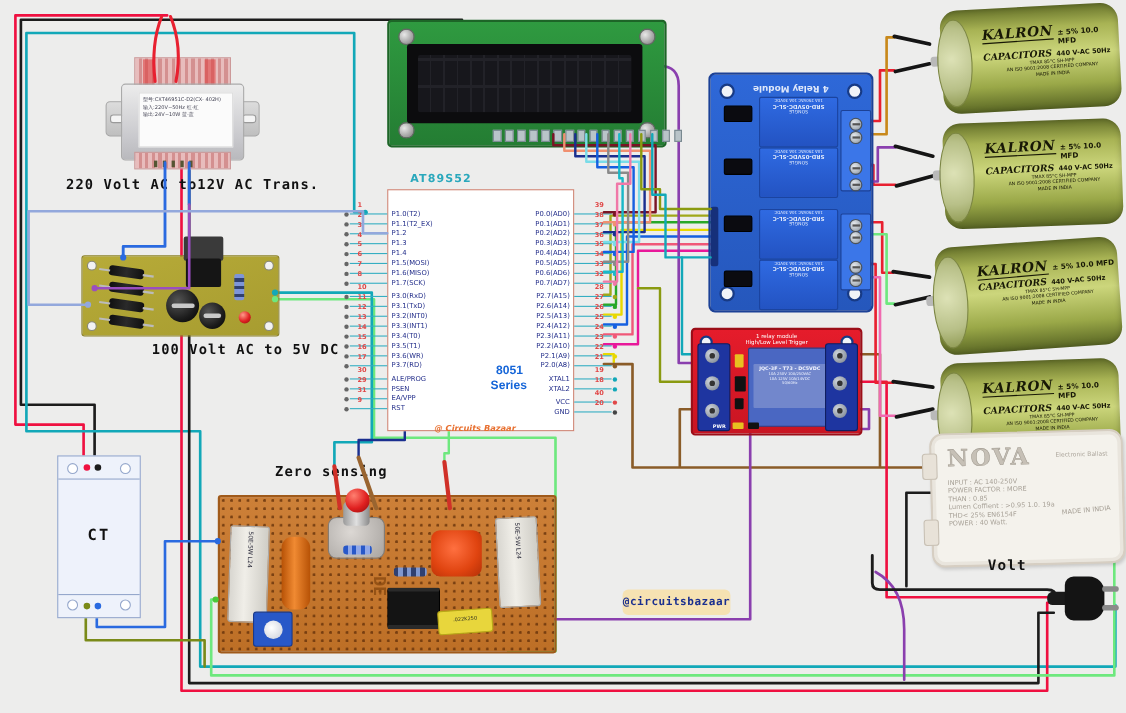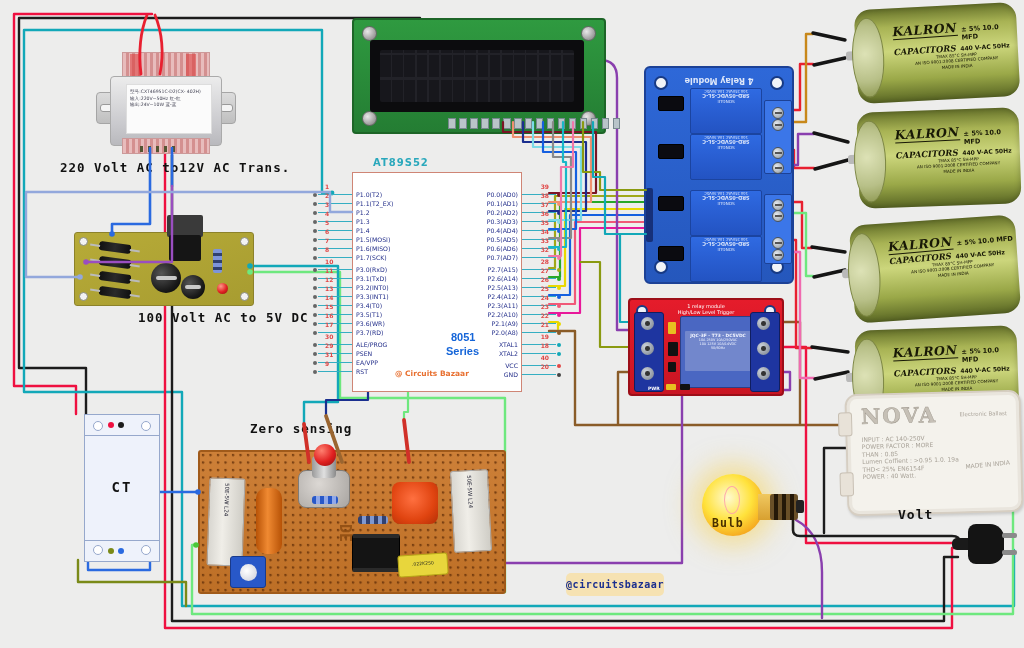--- a/index.html
+++ b/index.html
@@ -87,21 +87,21 @@
   .cap-label{position:absolute;left:38px;top:15px;transform:rotate(-1deg);color:#181806;}
   .cap-r1{display:flex;align-items:baseline;gap:4px;}
   .cap-brand{font-family:"DejaVu Serif",serif;font-style:italic;font-weight:bold;font-size:12.5px;border-bottom:1.5px solid #181806;letter-spacing:.5px;}
   .cap-spec{font-size:6.6px;font-weight:bold;font-family:"DejaVu Sans",sans-serif;}
   .cap-r2{display:flex;align-items:baseline;gap:4px;margin-top:1px;}
   .cap-type{font-family:"DejaVu Serif",serif;font-style:italic;font-weight:bold;font-size:8.4px;}
   .cap-rating{font-size:6px;font-weight:bold;font-family:"DejaVu Sans",sans-serif;}
   .cap-tiny{font-size:4.2px;text-align:center;font-family:"DejaVu Sans",sans-serif;line-height:5.4px;}
 
   
-  .ct{background:#eef2fb;border:1.5px solid #96a8cc;margin-left:32px;}
+  .ct{background:#eef2fb;border:1.5px solid #96a8cc;}
   .ct-strip{position:absolute;left:0;width:100%;height:20px;border-color:#96a8cc;}
   .ct-hole{position:absolute;width:8px;height:8px;border-radius:50%;background:#fff;border:1px solid #96a8cc;}
   .ct-dot{position:absolute;width:6px;height:6px;border-radius:50%;}
   .ct-label{position:absolute;width:100%;text-align:center;font-weight:bold;font-size:14px;color:#111;letter-spacing:2px;}
 
   
   .pboard{background:radial-gradient(circle at 3px 3px,rgba(95,45,8,.75) 1.1px,transparent 1.5px) 0 0/7.5px 7.5px,linear-gradient(180deg,#cd8038,#bd6f26);border:2px solid #a05a1a;border-radius:3px;}
   .res-w{position:absolute;background:linear-gradient(90deg,#d8d6d0,#f0eee8 40%,#cfcdc6);border:1px solid #aaa;border-radius:3px;color:#223;}
   .res-w span{display:block;writing-mode:vertical-rl;font-size:5.5px;font-family:"DejaVu Sans",sans-serif;margin:4px auto;}
   .cap-orange{position:absolute;background:linear-gradient(90deg,#b75206,#f08a32 45%,#b75206);border-radius:10px;}
@@ -112,21 +112,21 @@
   .trim{position:absolute;background:#2858c8;border-radius:3px;border:1px solid #1a3a8a;}
   .trim::after{content:"";position:absolute;left:50%;top:50%;width:17px;height:17px;margin:-8.5px;border-radius:50%;background:radial-gradient(circle at 40% 40%,#fff,#c8ccd8);}
   .sq-orange{position:absolute;background:radial-gradient(circle at 45% 40%,#ff7040,#e04410 60%,#b32f06);border-radius:8px;}
   .res-bead{position:absolute;border-radius:3px;}
   .ycap{position:absolute;background:#e8d63c;border:1px solid #b8a818;border-radius:3px;color:#332;font-size:4.6px;font-family:"DejaVu Sans",sans-serif;text-align:center;line-height:18px;}
   .de-mark{position:absolute;color:#8a4a10;font-size:15px;font-weight:bold;transform:rotate(90deg);opacity:.8;}
 
   
   .titlebox{background:#c9f0cb;border-radius:8px;display:flex;flex-direction:column;justify-content:center;align-items:center;}
   .titlebox div{font-size:14.5px;font-weight:bold;color:#151515;letter-spacing:1.5px;line-height:22px;}
-  .handlebox{background:#f6e2b2;border-radius:5px;display:flex;justify-content:center;align-items:center;margin-top:37px;}
+  .handlebox{background:#f6e2b2;border-radius:5px;display:flex;justify-content:center;align-items:center;}
   .handlebox div{font-size:10px;font-weight:bold;color:#1a2f8f;letter-spacing:.5px;}
 
   
   .bulb-glass{position:absolute;border-radius:50%;background:radial-gradient(circle at 42% 38%,#fffad0,#ffe23c 45%,#f5a81e 76%,#d07808);box-shadow:0 0 26px 10px rgba(250,210,70,.5);}
   .bulb-fil{position:absolute;width:14px;height:26px;border:1.6px solid rgba(255,160,170,.9);border-radius:50%;}
   .bulb-neck{position:absolute;background:linear-gradient(180deg,#f0c860,#d8a030);}
   .bulb-base{position:absolute;background:repeating-linear-gradient(90deg,#6a5028 0 4px,#241808 4px 8px);border-radius:3px;}
   .bulb-tip{position:absolute;background:#222;border-radius:2px;}
   .bulb-text{position:absolute;font-size:11.5px;font-weight:bold;color:#4a3000;letter-spacing:1px;}
 
@@ -288,21 +288,21 @@
         <span class="lcd-pad"></span>
         <span class="lcd-pad"></span>
         <span class="lcd-pad"></span>
     </div>
   </div>
 
   <div class="comp mcu" style="left:352px;top:172px;width:168px;height:218px;" id="mcu-box">
     <div class="mcu-title" style="left:20px;top:-16px;">AT89S52</div>
     <div class="mcu-fam" style="left:98px;top:158px;">8051</div>
     <div class="mcu-fam" style="left:93px;top:172px;">Series</div>
-    <div class="mcu-credit" style="left:42px;top:196px;">@ Circuits Bazaar</div>
+    <div class="mcu-credit" style="left:42px;top:212px;font-style:italic;">@ Circuits Bazaar</div>
     <div id="mcu-left-pins">
         <div class="prow prow-l" style="top: 17px;">
           <span class="pdot"></span>
           <span class="pline"></span>
           <span class="pnum">1</span>
           <span class="plbl">P1.0(T2)</span>
         </div>
         <div class="prow prow-l" style="top: 26px;">
           <span class="pdot"></span>
           <span class="pline"></span>
@@ -727,28 +727,20 @@
     <div class="de-mark" style="left:136px;top:72px;">DE</div>
     <div class="res-w" style="left:252px;top:18px;width:36px;height:80px;transform:rotate(-3deg);">
         <span>50E-5W L24</span>
       </div>
   </div>
 
   <div class="comp handlebox" style="left:566px;top:536px;width:98px;height:23px;">
     <div>@circuitsbazaar</div>
   </div>
 
-  <div class="comp" style="left:700px;top:472px;width:112px;height:70px;">
-    <div class="bulb-glass" style="left:2px;top:2px;width:62px;height:62px;"></div>
-    <div class="bulb-fil" style="left:24px;top:14px;"></div>
-    <div class="bulb-neck" style="left:58px;top:22px;width:14px;height:26px;"></div>
-    <div class="bulb-base" style="left:70px;top:22px;width:28px;height:26px;"></div>
-    <div class="bulb-tip" style="left:96px;top:28px;width:8px;height:13px;"></div>
-    <div class="bulb-text" style="left:12px;top:44px;">Bulb</div>
-  </div>
 
   <div class="comp choke" style="left:846px;top:392px;width:172px;height:118px;">
     <span class="choke-tab" style="top:16px;"></span>
       <span class="choke-tab" style="top:76px;"></span>
     <div class="choke-brand" style="left:14px;top:8px;">NOVA</div>
     <div class="choke-type" style="right:12px;top:18px;">Electronic Ballast</div>
     <div class="choke-lines" style="left:14px;top:40px;">
       <div>INPUT : AC 140-250V</div>
       <div>POWER FACTOR : MORE</div>
       <div>THAN : 0.85</div>

